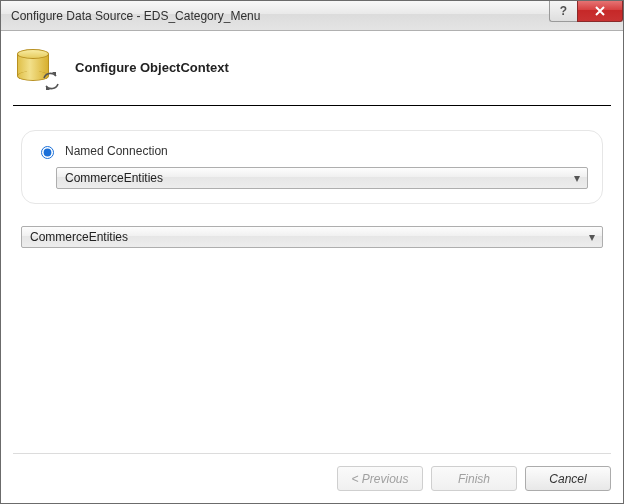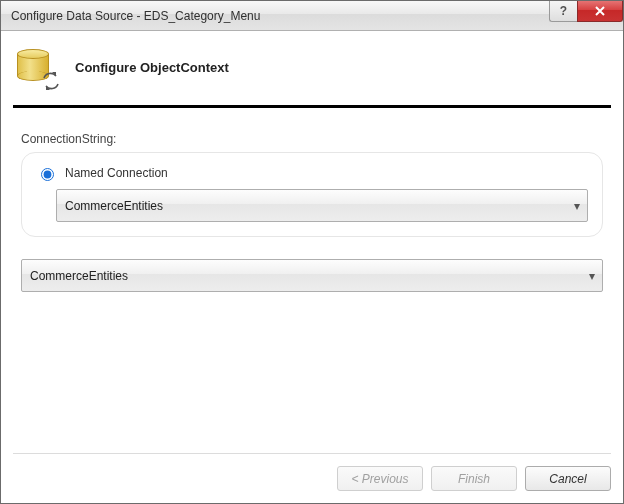--- a/index.html
+++ b/index.html
@@ -59,21 +59,21 @@
   .body {
     flex: 1;
     padding: 10px 12px 12px 12px;
     display: flex; flex-direction: column;
     background: #fff;
   }
   .header-area {
     display: flex; align-items: center;
     gap: 18px;
     padding: 6px 4px 18px 4px;
-    border-bottom: 3px solid #000000;
+    border-bottom: 1px solid #000000;
   }
   .db-icon {
     width: 40px; height: 40px;
     position: relative;
     flex-shrink: 0;
   }
   .db-cyl {
     width: 32px; height: 30px;
     position: absolute; left: 0; top: 2px;
   }
@@ -119,21 +119,21 @@
     gap: 8px;
     margin-bottom: 8px;
   }
   .radio-row input[type=radio] {
     width: 13px; height: 13px;
     accent-color: #1a6fd8;
   }
   .radio-row label { color: #333; }
   .combo {
     width: 100%;
-    height: 33px;
+    height: 22px;
     border: 1px solid #aeaeae;
     background: linear-gradient(to bottom, #fdfdfd 0%, #f0f0f0 45%, #e6e6e6 46%, #ededed 100%);
     display: flex; align-items: center; justify-content: space-between;
     padding: 0 4px 0 8px;
     border-radius: 2px;
     cursor: default;
     margin-left: 20px;
     width: calc(100% - 20px);
     font-size: 12px;
     color: #222;
@@ -211,21 +211,20 @@
           <path d="M3 7 A7 7 0 0 1 15 5 L13 3 M17 13 A7 7 0 0 1 5 15 L7 17" stroke="#555" stroke-width="1.6" fill="none"></path>
           <path d="M15 5 L15 1 L11 1 Z" fill="#555"></path>
           <path d="M5 15 L5 19 L9 19 Z" fill="#555"></path>
         </svg>
       </div>
       <div class="heading">Configure ObjectContext</div>
     </div>
 
     <div class="content">
 
-      <div class="section-label">ConnectionString:</div>
       <div class="group-box">
 
         <div class="radio-block">
           <div class="radio-row">
             <input type="radio" name="conn" checked="" style="">
             <label>Named Connection</label>
           </div>
           <div class="combo">
             <span>CommerceEntities</span>
             <span class="arrow">▾</span>

